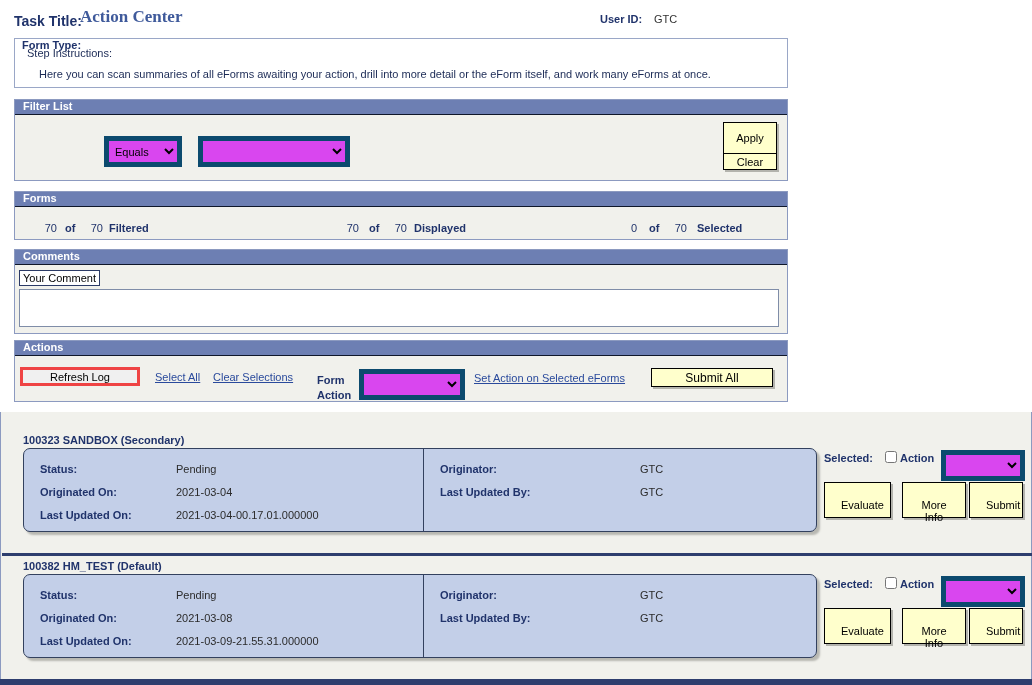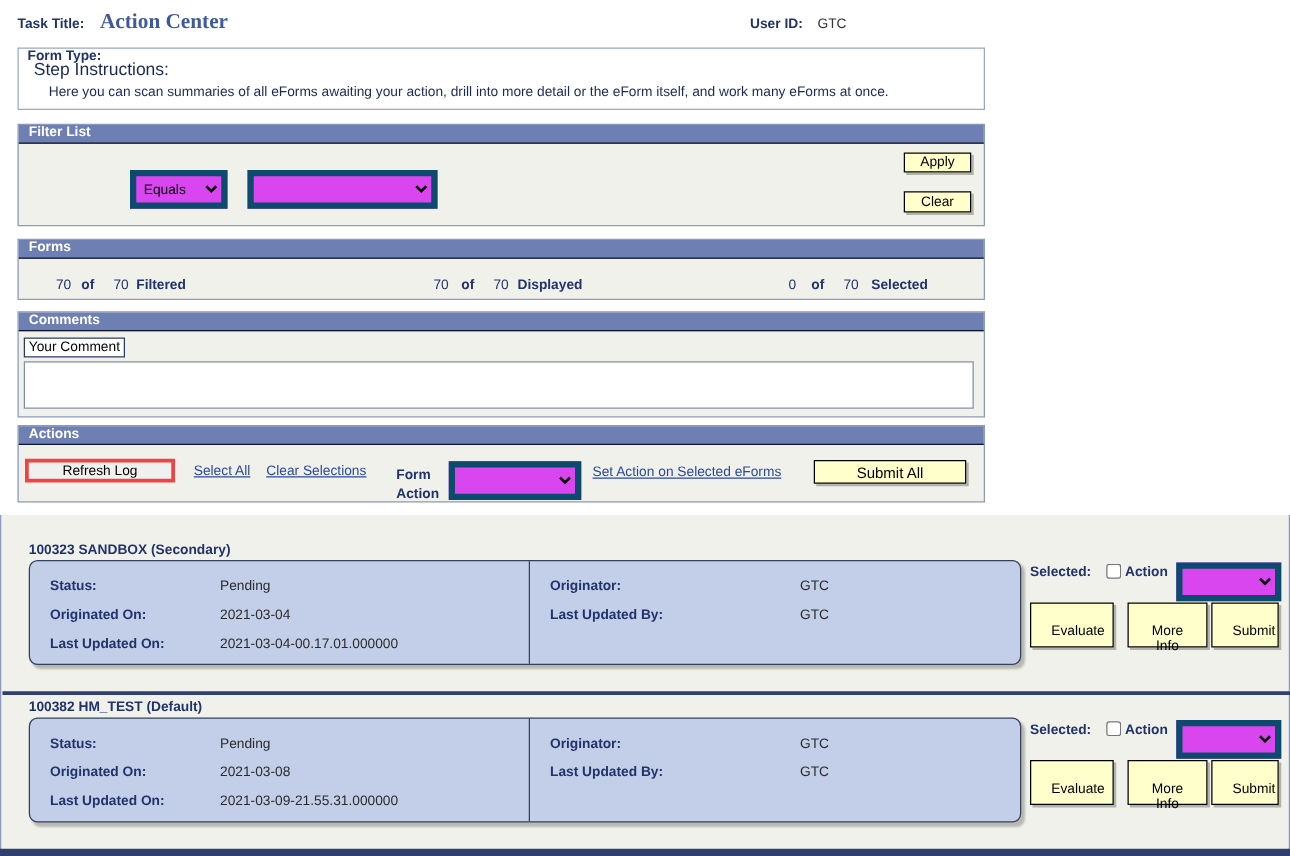--- a/index.html
+++ b/index.html
@@ -10,21 +10,21 @@
   body { width: 1032px; height: 685px; overflow: hidden; position: relative; }
 
   .page { position: relative; width: 1032px; height: 685px; }
 
   
   .topbar {
     position: absolute; left: 0; top: 0; width: 1032px; height: 36px;
   }
   .task-title-lbl {
     position: absolute; left: 14px; top: 13px;
-    font-size: 11px; font-weight: bold; color: #20336b;
+    font-size: 14px; font-weight: bold; color: #20336b;
   }
   .task-title-val {
     position: absolute; left: 80px; top: 7px;
     font-size: 17px; font-weight: bold; color: #3f5a9b;
     font-family: "Liberation Serif", serif;
   }
   .userid-lbl {
     position: absolute; left: 600px; top: 13px;
     font-size: 11px; font-weight: bold; color: #20336b;
   }
@@ -33,21 +33,21 @@
     font-size: 11px; color: #333333;
   }
 
   
   .instr-box {
     position: absolute; left: 14px; top: 38px; width: 772px; height: 48px;
     border: 1px solid #9aa7c7; background: #ffffff;
   }
   .instr-title {
     position: absolute; left: 12px; top: 8px;
-    font-size: 14px; color: #1b2a55;
+    font-size: 11px; color: #1b2a55;
   }
   .instr-text {
     position: absolute; left: 24px; top: 29px;
     font-size: 11px; color: #1b2a55;
   }
 
   
   .sec {
     position: absolute;
     border: 1px solid #8c9ac0;
@@ -93,21 +93,21 @@
     position: absolute;
     background: #ffffcc;
     border: 1px solid #000000;
     box-shadow: 2px 2px 0 #b3b3ad;
     font-family: "Liberation Sans", sans-serif;
     font-size: 11px; color: #000000;
     text-align: center;
     cursor: pointer;
     padding: 0;
   }
-  #apply-btn { left: 723px; top: 122px; width: 54px; height: 16px; }
+  #apply-btn { left: 723px; top: 122px; width: 54px; height: 32px; }
   #clear-btn { left: 723px; top: 153px; width: 54px; height: 17px; }
 
   
   #forms-sec { left: 14px; top: 191px; width: 772px; height: 47px; }
   .counts-row { position: absolute; left: 0; top: 18px; width: 772px; height: 28px; }
   .cnum {
     position: absolute; font-size: 11px; color: #20336b; text-align: right;
   }
   .cof { position: absolute; font-size: 11px; font-weight: bold; color: #20336b; }
   .clab { position: absolute; font-size: 11px; font-weight: bold; color: #20336b; }

